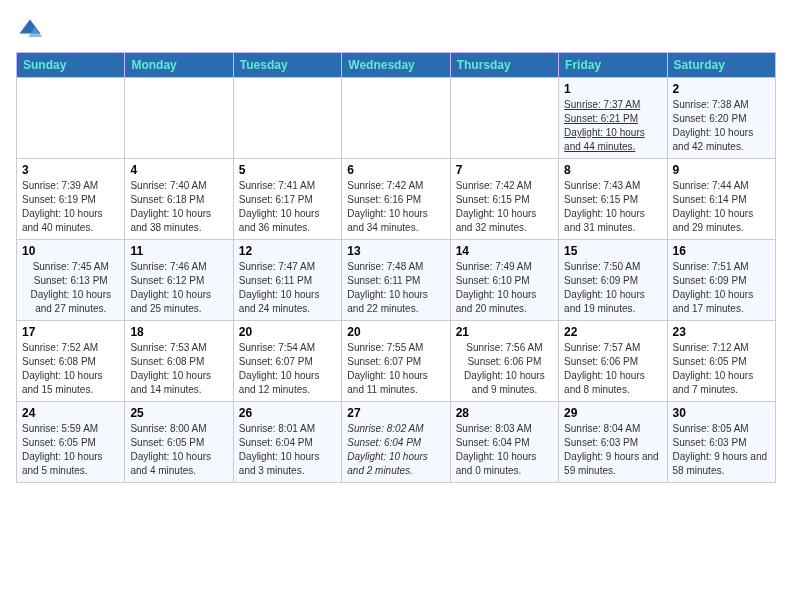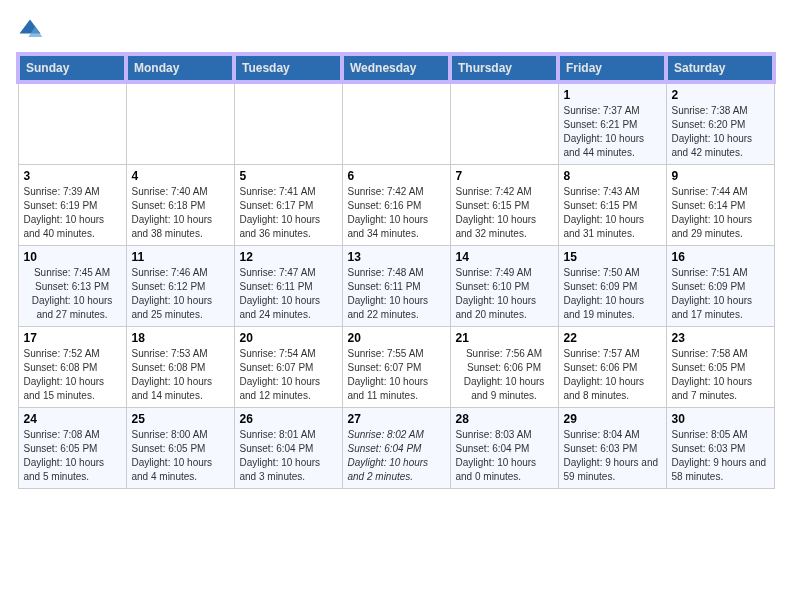--- a/index.html
+++ b/index.html
@@ -42,26 +42,26 @@
       font-size: 14px;
       color: #555;
     }
     .calendar {
       width: 100%;
       border-collapse: collapse;
       font-size: 10.5px;
     }
     .calendar thead th {
       background: #2b6cb0;
-      color: #e5e5e5;
+      color: #5eead4;
       padding: 5px 6px;
       text-align: left;
       font-weight: bold;
       font-size: 12px;
-      border: 4px solid #c4b5fd;
+      border: 1px solid #c4b5fd;
     }
     .calendar tbody td {
       vertical-align: top;
       border: 1px solid #ccc;
       padding: 4px 5px;
       width: 108px;
       min-height: 80px;
       background: #fff;
     }
     .calendar tbody tr:nth-child(odd) td {
@@ -119,21 +119,21 @@
   </thead>
   <tbody id="calendar-body">
       <tr>
         <td class="empty-cell"></td>
         <td class="empty-cell"></td>
         <td class="empty-cell"></td>
         <td class="empty-cell"></td>
         <td class="empty-cell"></td>
         <td>
           <span class="day-number">1</span>
-          <div class="day-info" style="white-space: pre-line;">Sunrise: 7:37 AM
+          <div class="day-info" style="white-space: pre-line; text-decoration: underline;">Sunrise: 7:37 AM
 Sunset: 6:21 PM
 Daylight: 10 hours and 44 minutes.</div>
         </td>
         <td>
           <span class="day-number">2</span>
           <div class="day-info" style="white-space: pre-line;">Sunrise: 7:38 AM
 Sunset: 6:20 PM
 Daylight: 10 hours and 42 minutes.</div>
         </td>
       </tr>
@@ -257,29 +257,29 @@
 Daylight: 10 hours and 9 minutes.</div>
         </td>
         <td>
           <span class="day-number">22</span>
           <div class="day-info" style="white-space: pre-line;">Sunrise: 7:57 AM
 Sunset: 6:06 PM
 Daylight: 10 hours and 8 minutes.</div>
         </td>
         <td>
           <span class="day-number">23</span>
-          <div class="day-info" style="white-space: pre-line;">Sunrise: 7:58 AM
+          <div class="day-info" style="white-space: pre-line;">Sunrise: 7:12 AM
 Sunset: 6:05 PM
 Daylight: 10 hours and 7 minutes.</div>
         </td>
       </tr>
       <tr>
         <td>
           <span class="day-number">24</span>
-          <div class="day-info" style="white-space: pre-line;">Sunrise: 7:08 AM
+          <div class="day-info" style="white-space: pre-line;">Sunrise: 5:59 AM
 Sunset: 6:05 PM
 Daylight: 10 hours and 5 minutes.</div>
         </td>
         <td>
           <span class="day-number">25</span>
           <div class="day-info" style="white-space: pre-line;">Sunrise: 8:00 AM
 Sunset: 6:05 PM
 Daylight: 10 hours and 4 minutes.</div>
         </td>
         <td>

